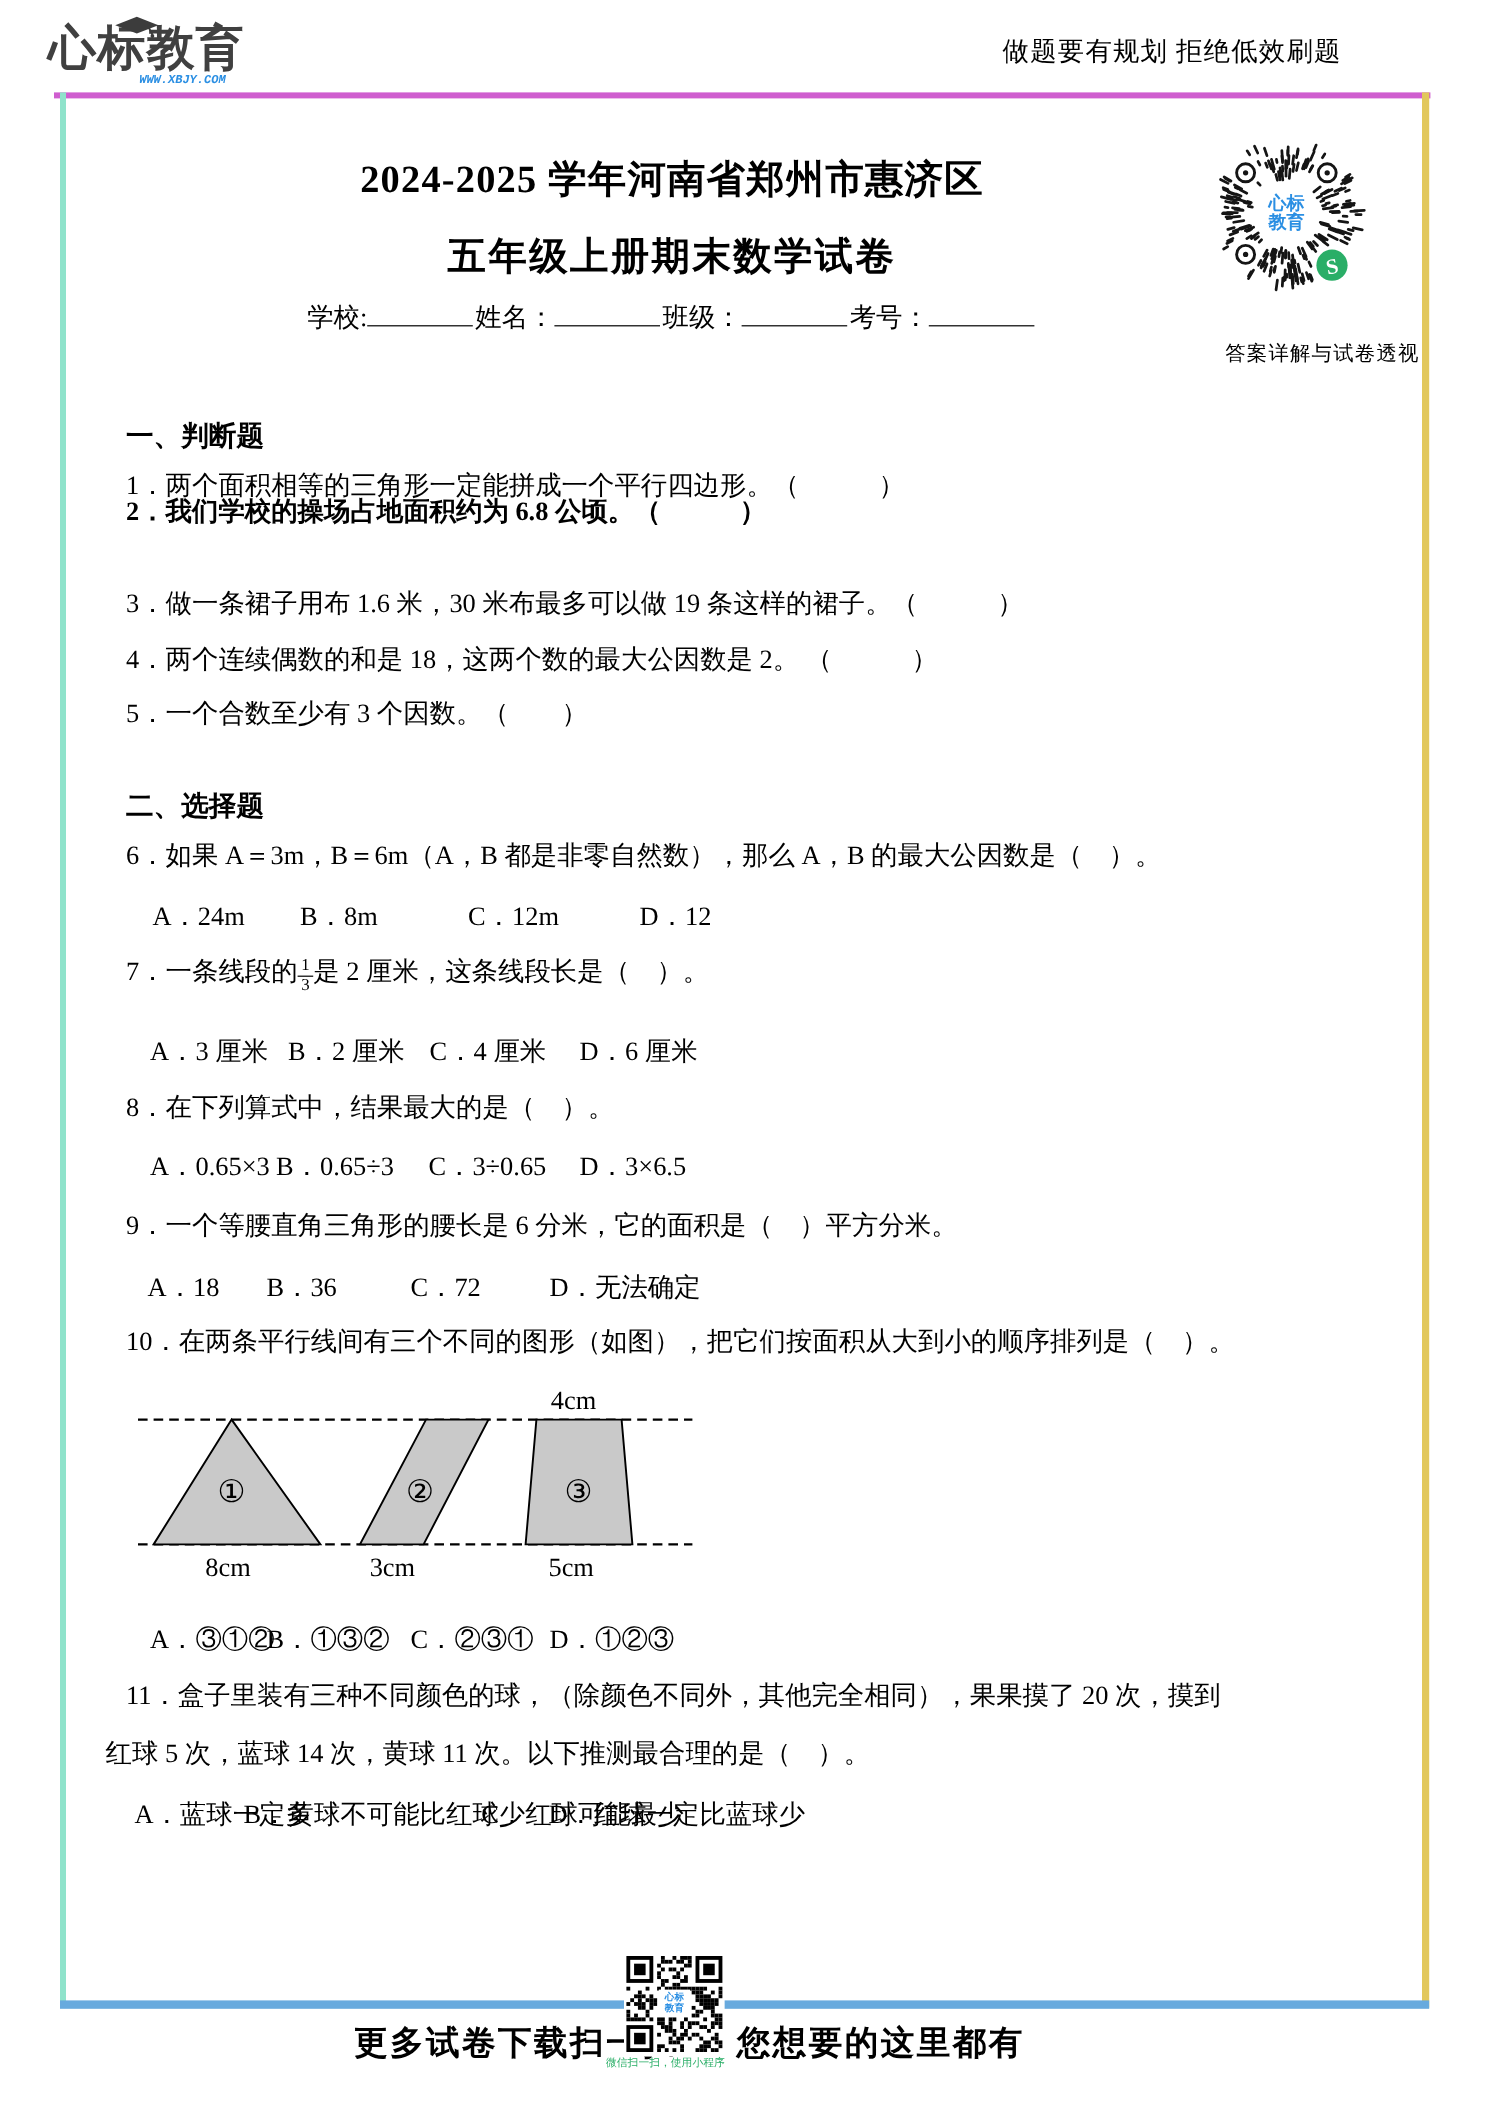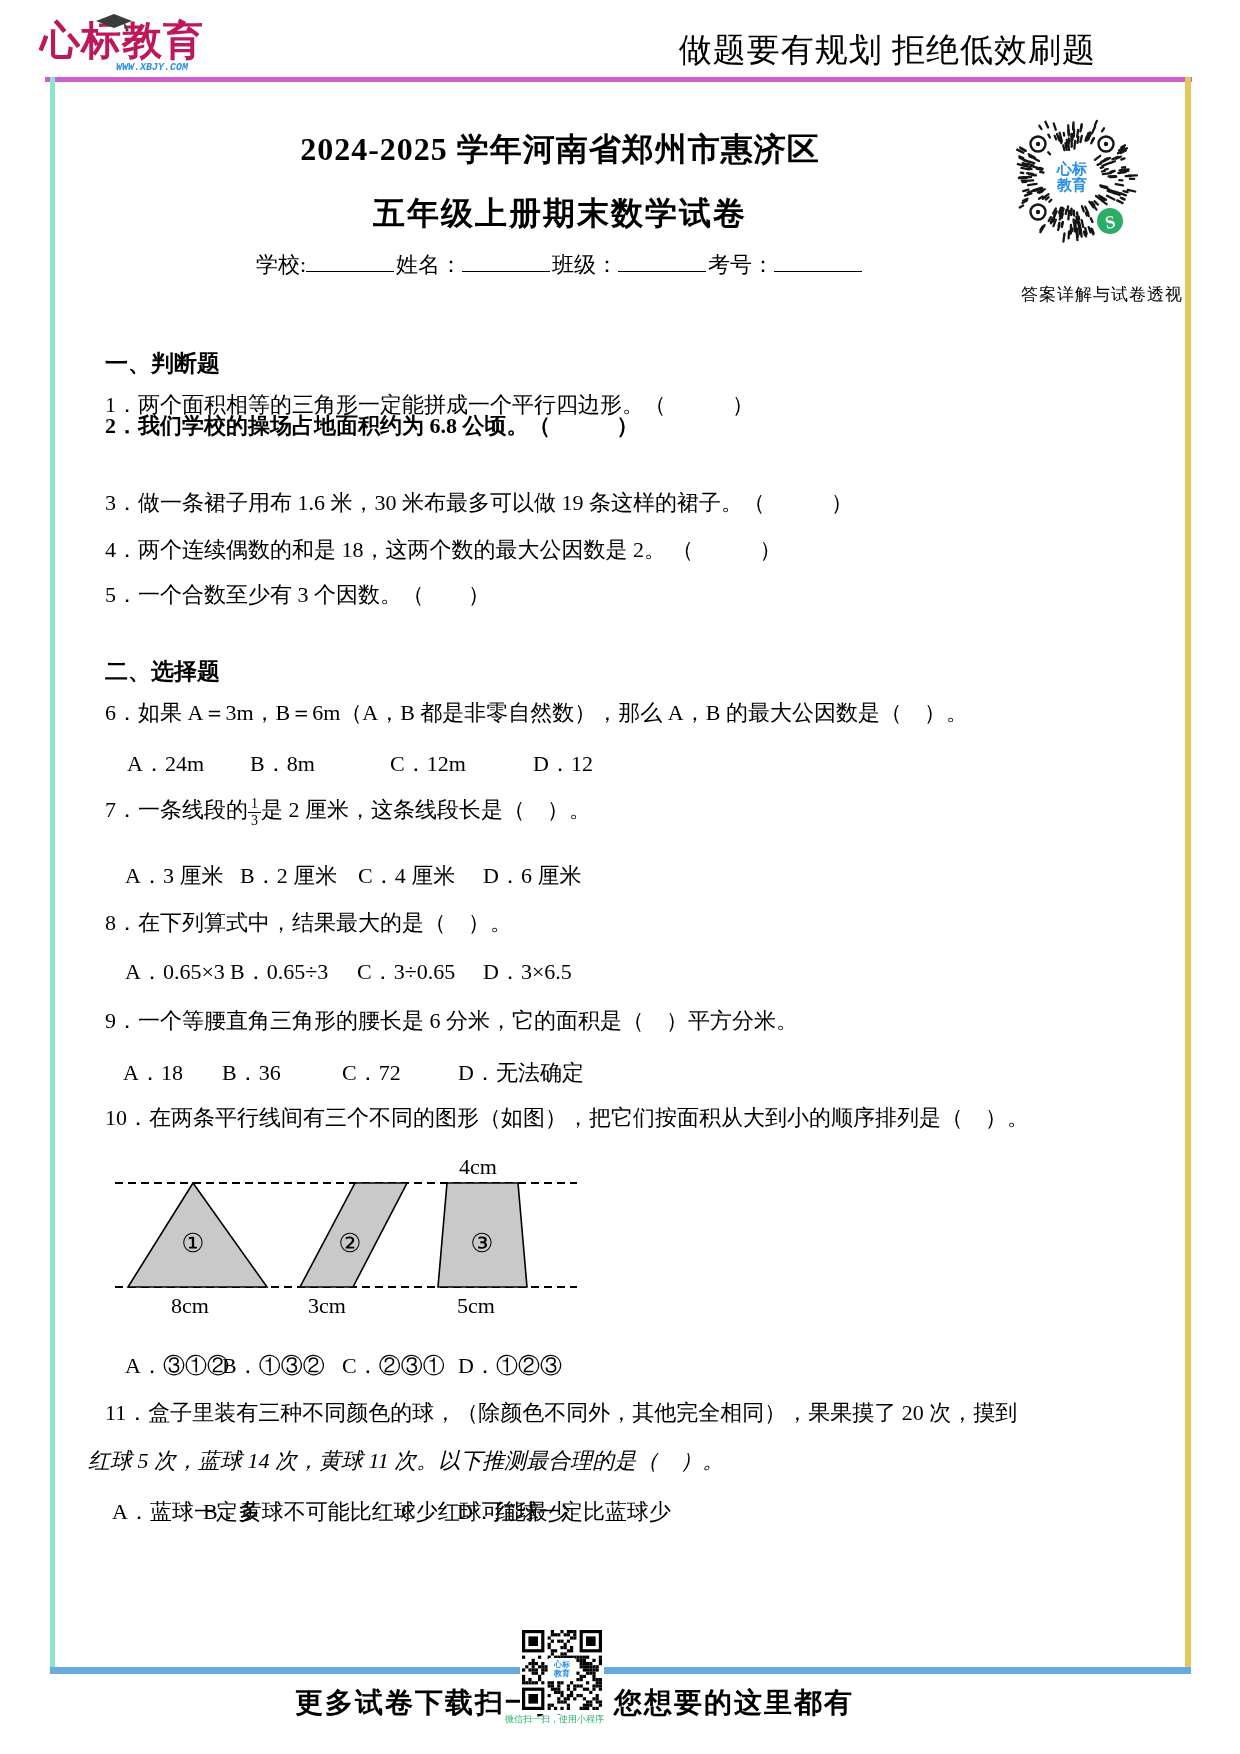--- a/index.html
+++ b/index.html
@@ -7,36 +7,36 @@
         font-family:"Liberation Serif","DejaVu Serif",serif;color:#000;}
   .abs{position:absolute;}
   
   .line-top{left:45px;top:77px;width:1147px;height:5px;background:#cf5ecf;}
   .line-left{left:50px;top:77px;width:5px;height:1596px;background:#8fe3cb;}
   .line-right{left:1185px;top:77px;width:6px;height:1596px;background:#e2c85c;}
   .line-bottom{left:50px;top:1667px;width:1141px;height:7px;background:#68aade;}
   
   .logo-wrap{left:40px;top:16px;width:220px;height:60px;}
   .logo-text{font-family:"Liberation Sans","DejaVu Sans",sans-serif;font-weight:bold;
-             font-size:40px;color:#be185d;letter-spacing:1px;line-height:48px;text-align:center;}
+             font-size:40px;color:#404040;letter-spacing:1px;line-height:48px;text-align:center;}
   .logo-url{position:absolute;left:76px;top:46px;font-family:Liberation Mono, monospace;
             font-style:italic;font-weight:bold;font-size:10px;color:#2b8fe3;}
   .logo-cap{position:absolute;left:54px;top:-4px;}
-  .slogan{top:28px;right:144px;font-size:33px;letter-spacing:1px;white-space:nowrap;}
+  .slogan{top:28px;right:122px;font-size:22px;letter-spacing:1px;white-space:nowrap;}
   
   .title-block{left:105px;top:0;width:910px;text-align:center;}
   .title1{position:absolute;left:0;top:128px;width:910px;font-size:32px;font-weight:bold;letter-spacing:1px;}
   .title2{position:absolute;left:0;top:192px;width:910px;font-size:32px;font-weight:bold;letter-spacing:2px;}
   .info-line{position:absolute;left:0;top:250px;width:910px;font-size:22px;white-space:nowrap;}
   .blank{display:inline-block;width:88px;height:20px;border-bottom:1.6px solid #000;margin-right:2px;}
   
   .sec-heading{left:105px;font-family:"Liberation Sans","DejaVu Sans",sans-serif;
                font-size:23px;font-weight:bold;white-space:nowrap;}
   .q{left:105px;font-size:22px;white-space:nowrap;line-height:27px;}
-  .q2{left:88px;font-size:22px;white-space:nowrap;line-height:27px;font-style:italic;}
+  .q2{left:88px;font-size:22px;white-space:nowrap;line-height:27px;}
   .opts{left:0;top:0;width:1240px;height:28px;font-size:22px;}
   .opts span{position:absolute;white-space:nowrap;}
   .frac{display:inline-block;vertical-align:-0.55em;font-size:14px;line-height:1.1;text-align:center;}
   .frac .fn{display:block;border-bottom:1.2px solid #000;padding:0 3px;}
   .frac .fd{display:block;}
   
   .qr-top-caption{left:1003px;top:283px;width:180px;text-align:right;font-size:17px;letter-spacing:1px;}
   .footer-text{font-family:"Liberation Sans","DejaVu Sans",sans-serif;font-weight:bold;
                font-size:28px;letter-spacing:2px;white-space:nowrap;}
   .footer-left{left:295px;top:1684px;}

